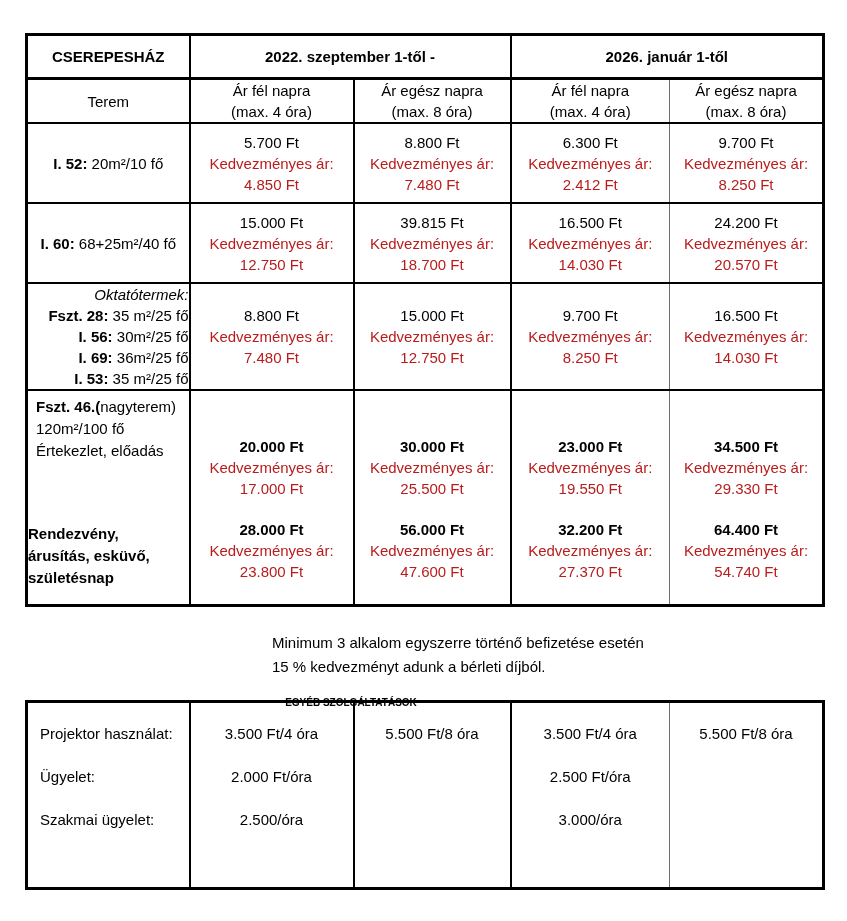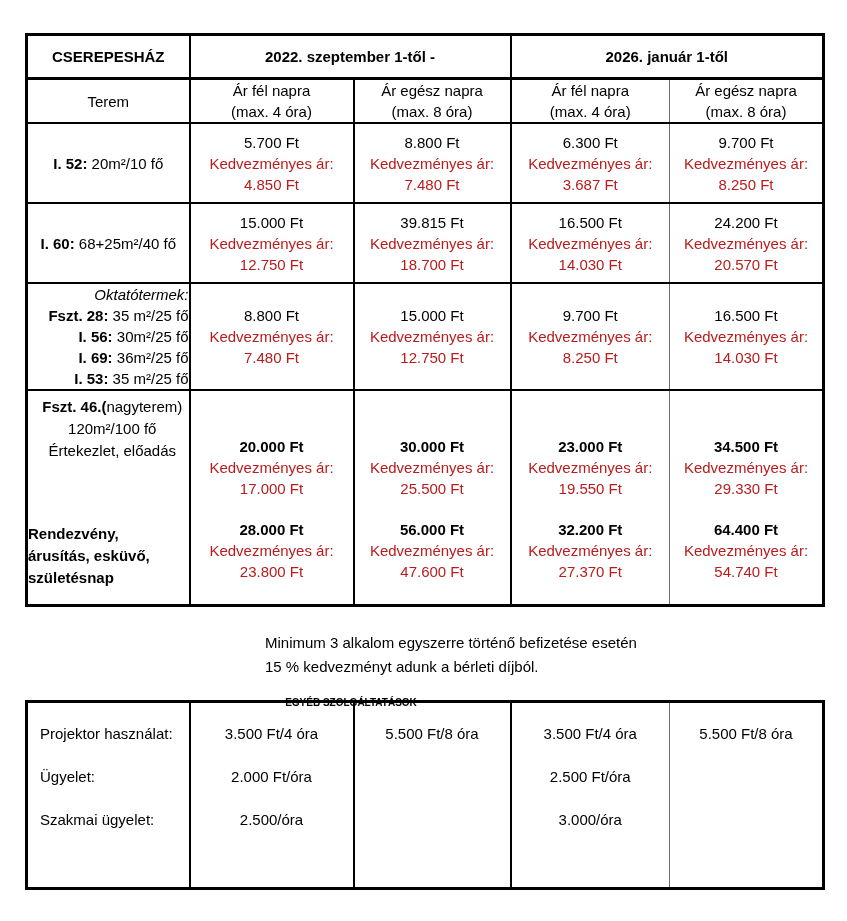--- a/index.html
+++ b/index.html
@@ -20,28 +20,28 @@
   .r3{height:105px;} .r4{height:215px;}
   .hdr{font-weight:bold;}
   .rA td{border-bottom:3px solid #000;}
   .b{font-weight:bold;}
   .it{font-style:italic;}
   .red{color:#b91c1c;}
   .bold{font-weight:bold;}
   .lbl-left{text-align:right;padding-left:8px;}
   .lbl-left > div{line-height:21px;}
   .big-lbl{vertical-align:top;text-align:left;}
-  .big-top{padding:5px 0 0 8px;text-align:center;}
+  .big-top{padding:5px 0 0 8px;}
   .big-top > div{line-height:22px;}
   .big-bottom{margin-top:61px;font-weight:bold;line-height:22px;}
   .big-pc{vertical-align:top;}
   .grp > div{line-height:21px;}
   .g1{margin-top:45px;}
   .g2{margin-top:20px;}
-  #note{position:absolute;left:265px;top:631px;font-size:15px;line-height:24px;text-align:left;}
+  #note{position:absolute;left:272px;top:631px;font-size:15px;line-height:24px;text-align:left;}
   #services-heading{position:absolute;left:0;top:697px;width:702px;text-align:center;
     font-weight:bold;font-size:10px;}
   #services-table td{vertical-align:top;padding-top:9px;}
   .svc-line{height:43px;display:flex;align-items:center;justify-content:center;}
   .svc-lbl .svc-line{justify-content:flex-start;padding-left:12px;}
 </style>
 </head>
 <body>
 
 <table id="price-table">
@@ -88,21 +88,21 @@
       <div class="red">4.850 Ft</div>
     </td>
     <td>
       <div>8.800 Ft</div>
       <div class="red">Kedvezményes ár:</div>
       <div class="red">7.480 Ft</div>
     </td>
     <td class="c4">
       <div>6.300 Ft</div>
       <div class="red">Kedvezményes ár:</div>
-      <div class="red">3.687 Ft</div>
+      <div class="red">2.412 Ft</div>
     </td>
     <td class="c5">
       <div>9.700 Ft</div>
       <div class="red">Kedvezményes ár:</div>
       <div class="red">8.250 Ft</div>
     </td>
   </tr>
 
   <tr class="r2">
     <td>

